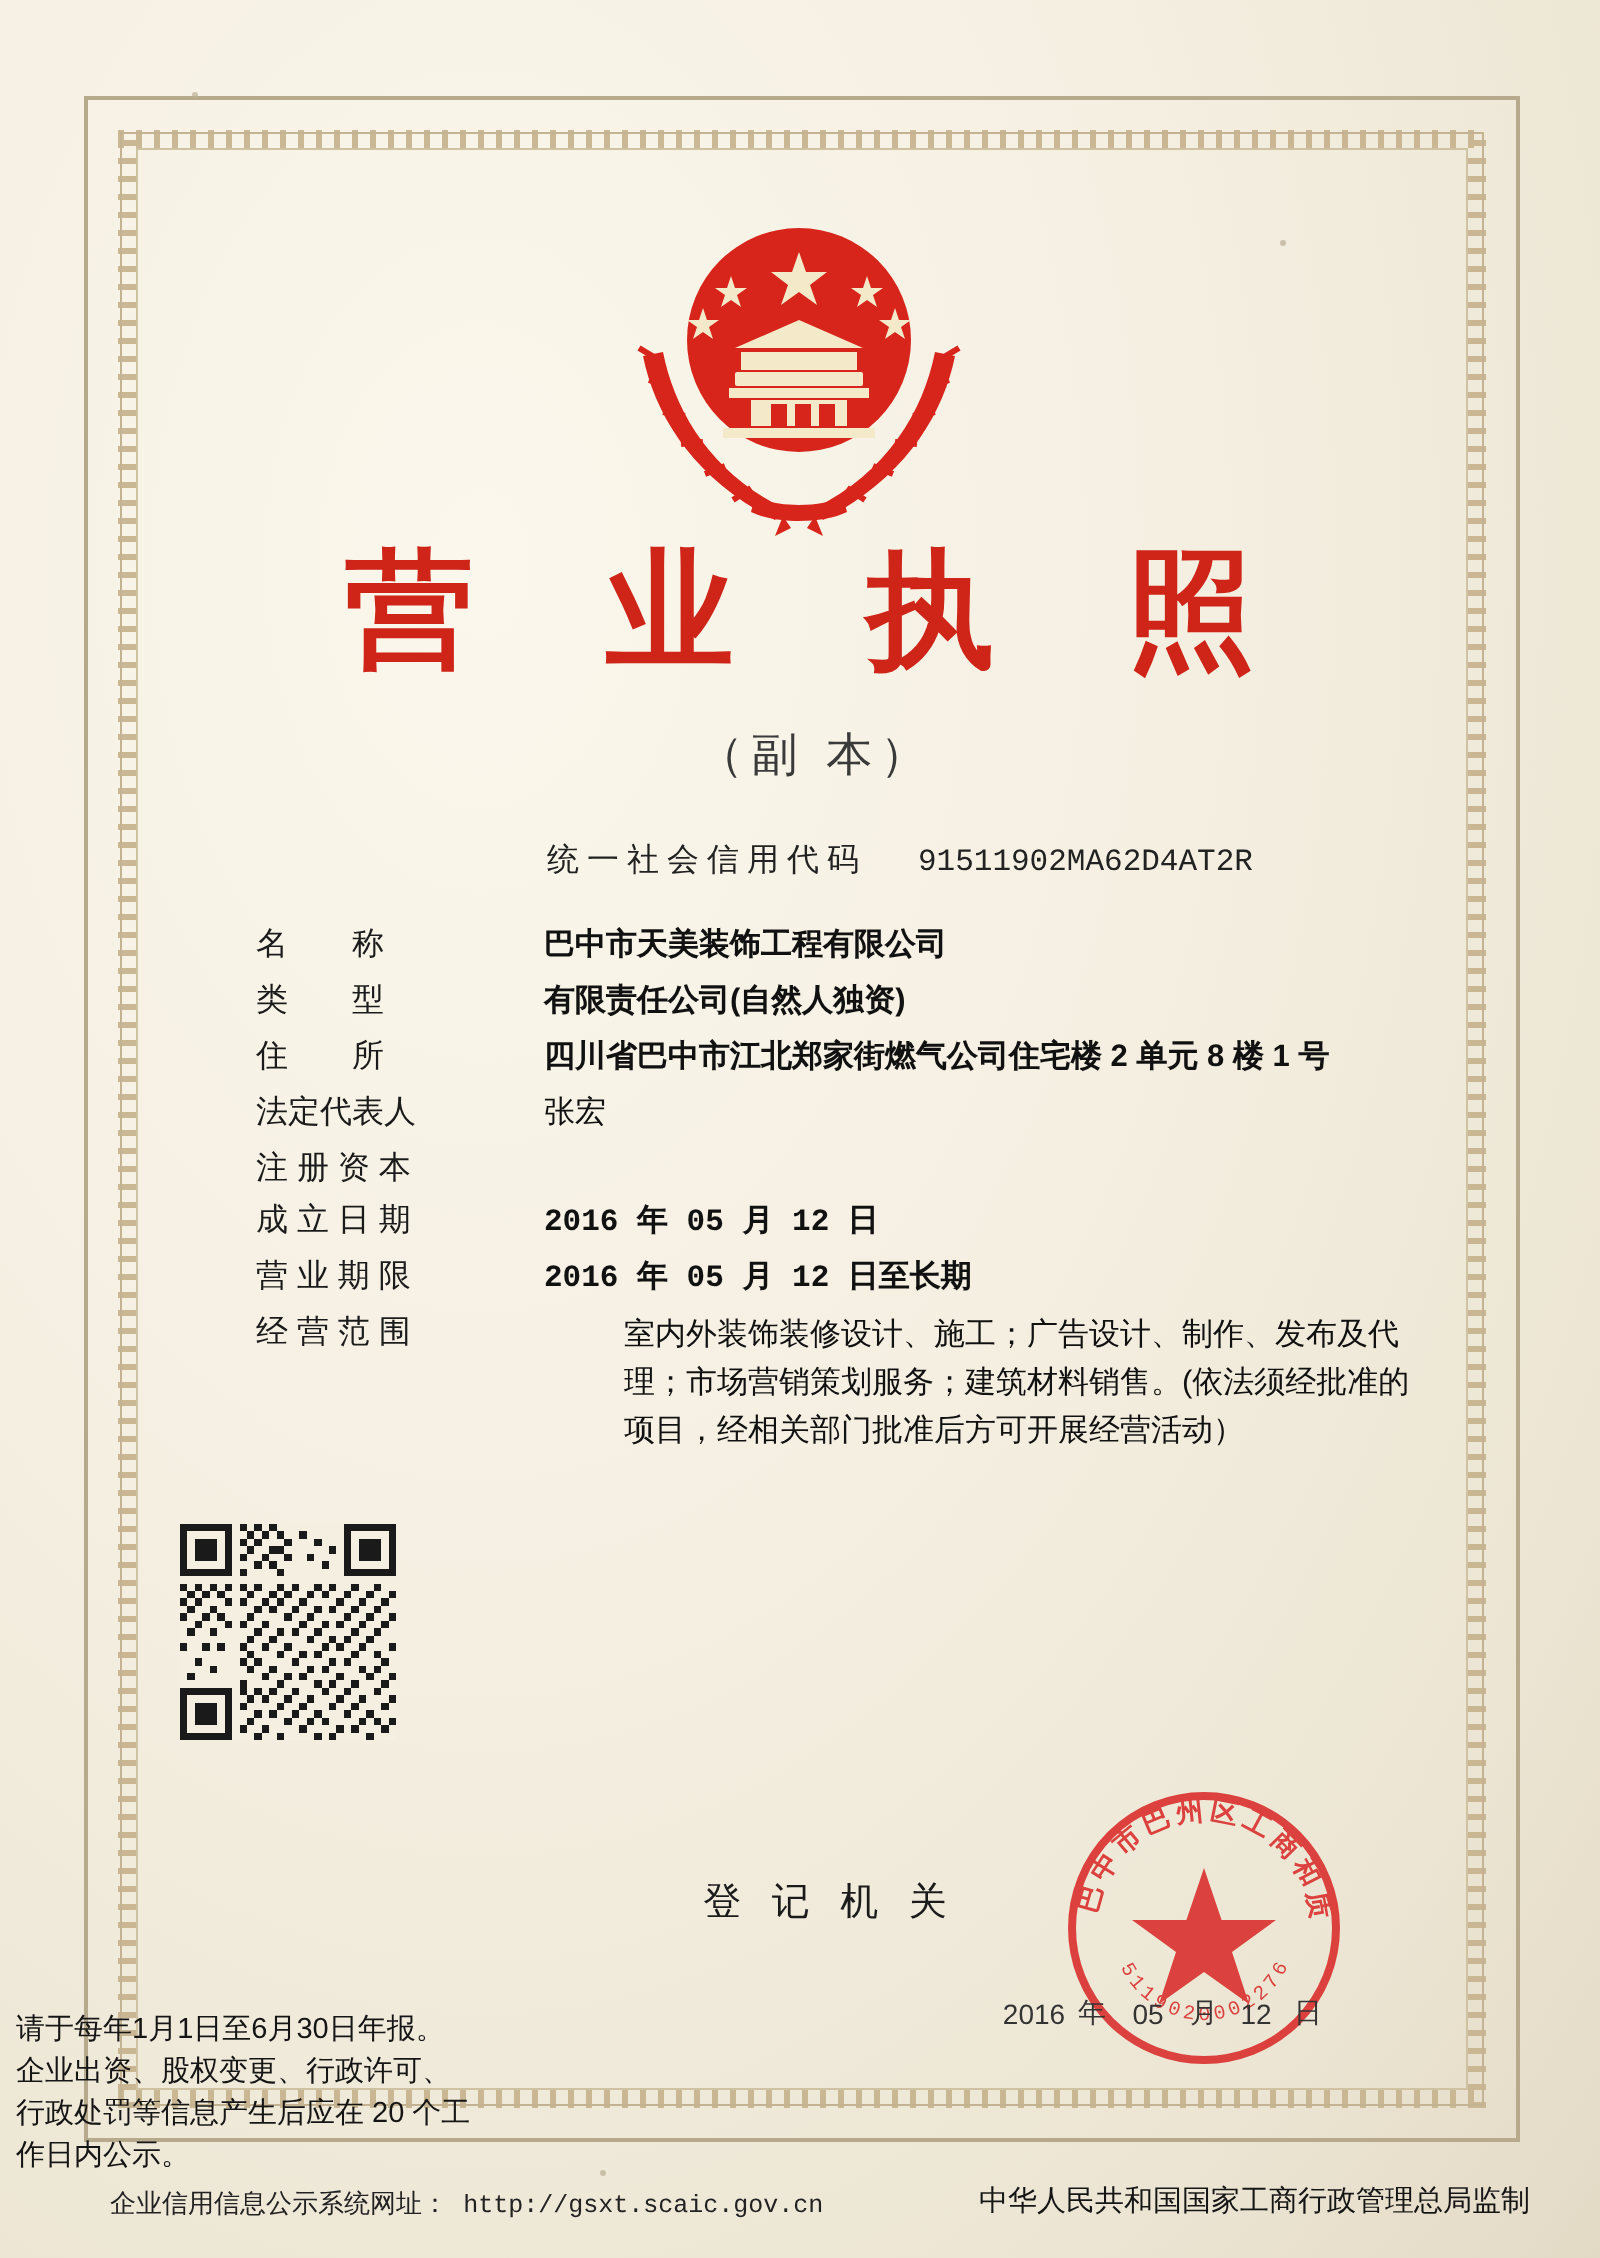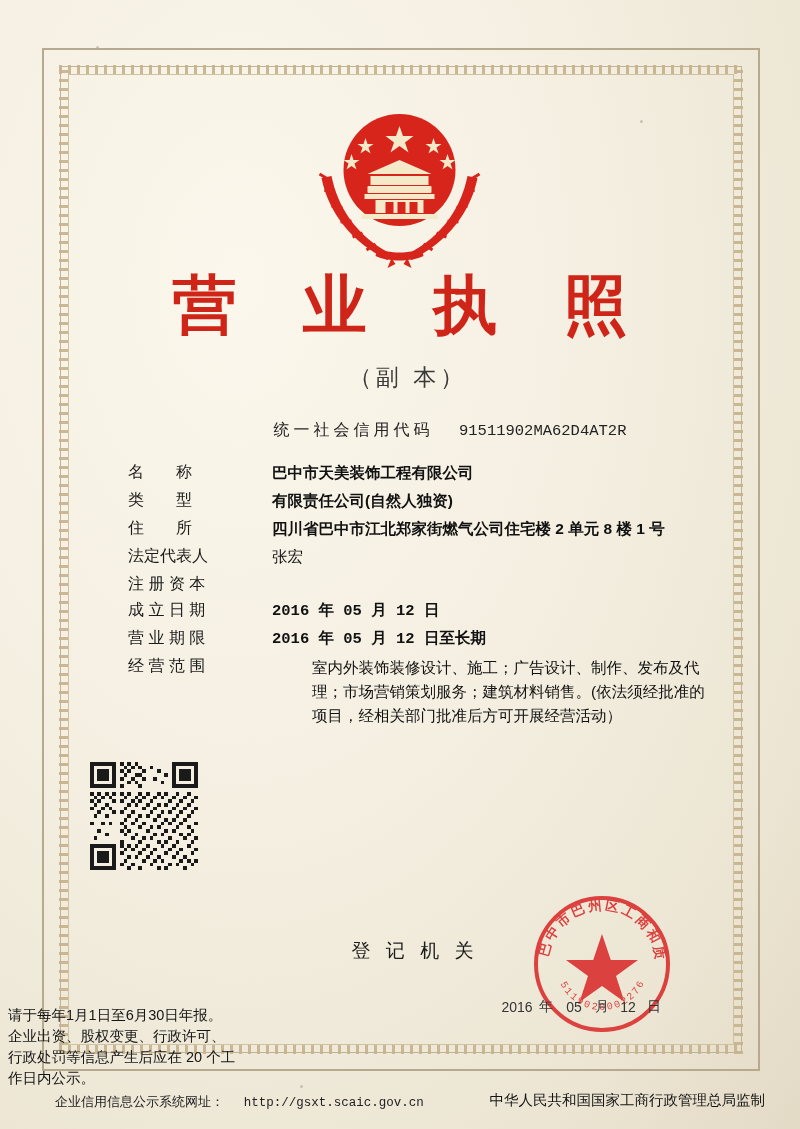--- a/index.html
+++ b/index.html
@@ -120,21 +120,21 @@
   .sd-d{width:32px;text-align:center;}
 
   
   .notice{
     position:absolute;left:8px;top:1005px;width:300px;
     font-size:14.5px;line-height:1.45;color:#151515;
   }
   .pub-url{
     position:absolute;left:55px;top:1093px;font-size:13px;color:#222;
   }
-  .pub-url .u{font-family:"Liberation Mono","DejaVu Sans Mono",monospace;font-size:12.5px;margin-left:16px;}
+  .pub-url .u{font-family:"Liberation Mono","DejaVu Sans Mono",monospace;font-size:12.5px;margin-left:4px;}
   .footer-right{
     position:absolute;right:35px;top:1091px;font-size:14.5px;color:#151515;
   }
   .speck{position:absolute;width:3px;height:3px;border-radius:50%;background:#b9ae96;opacity:.7;}
 </style>
 </head>
 <body>
 
 <div class="page">
 

